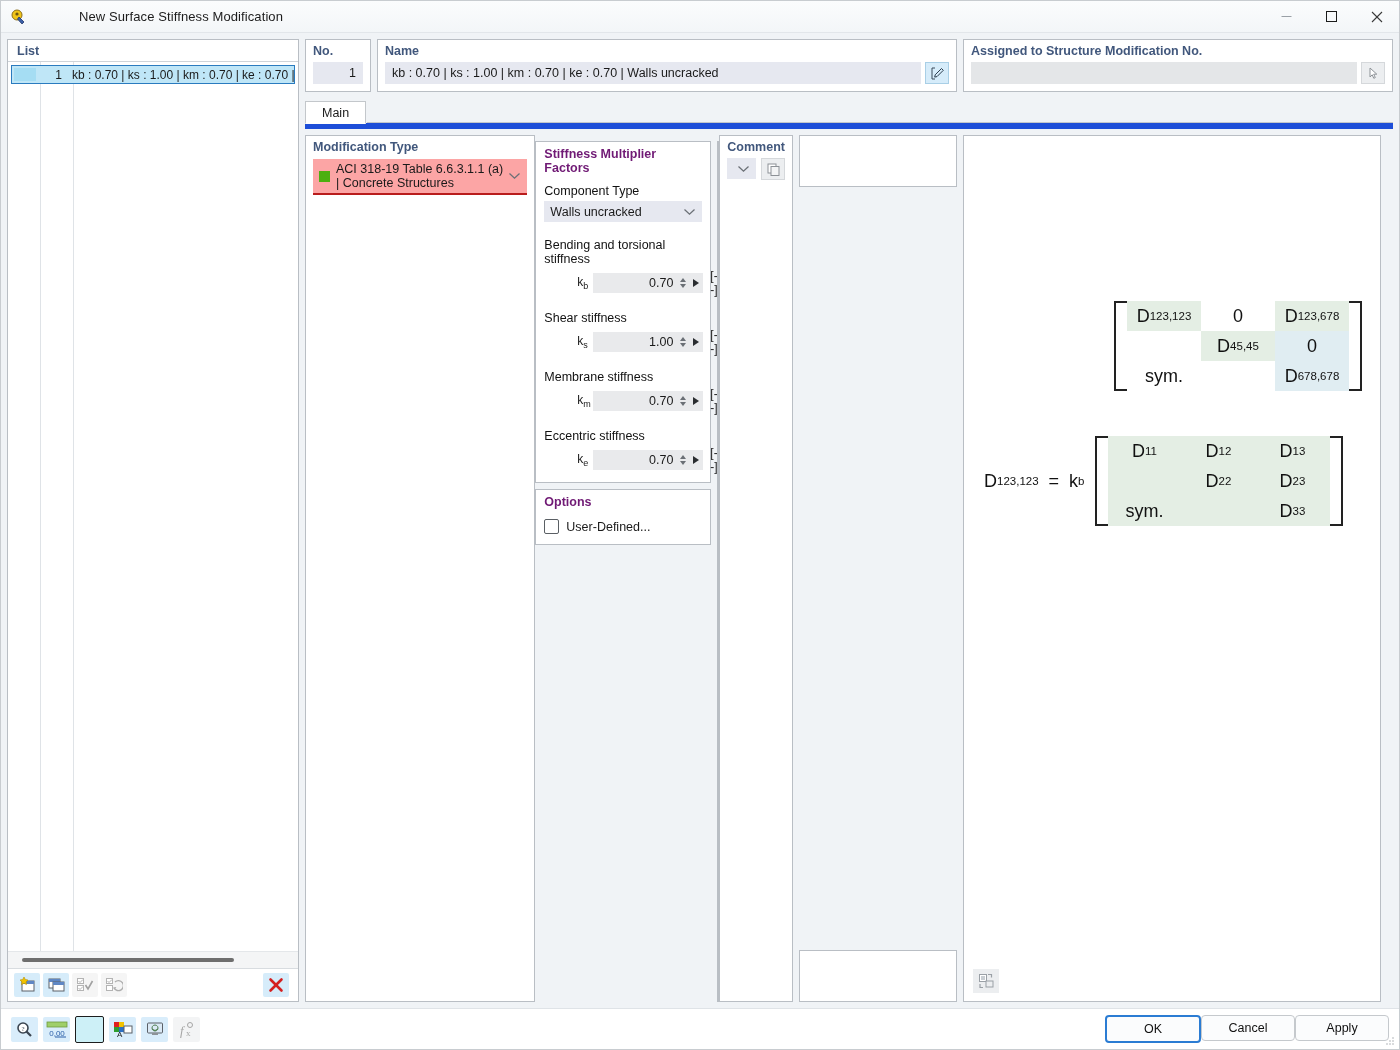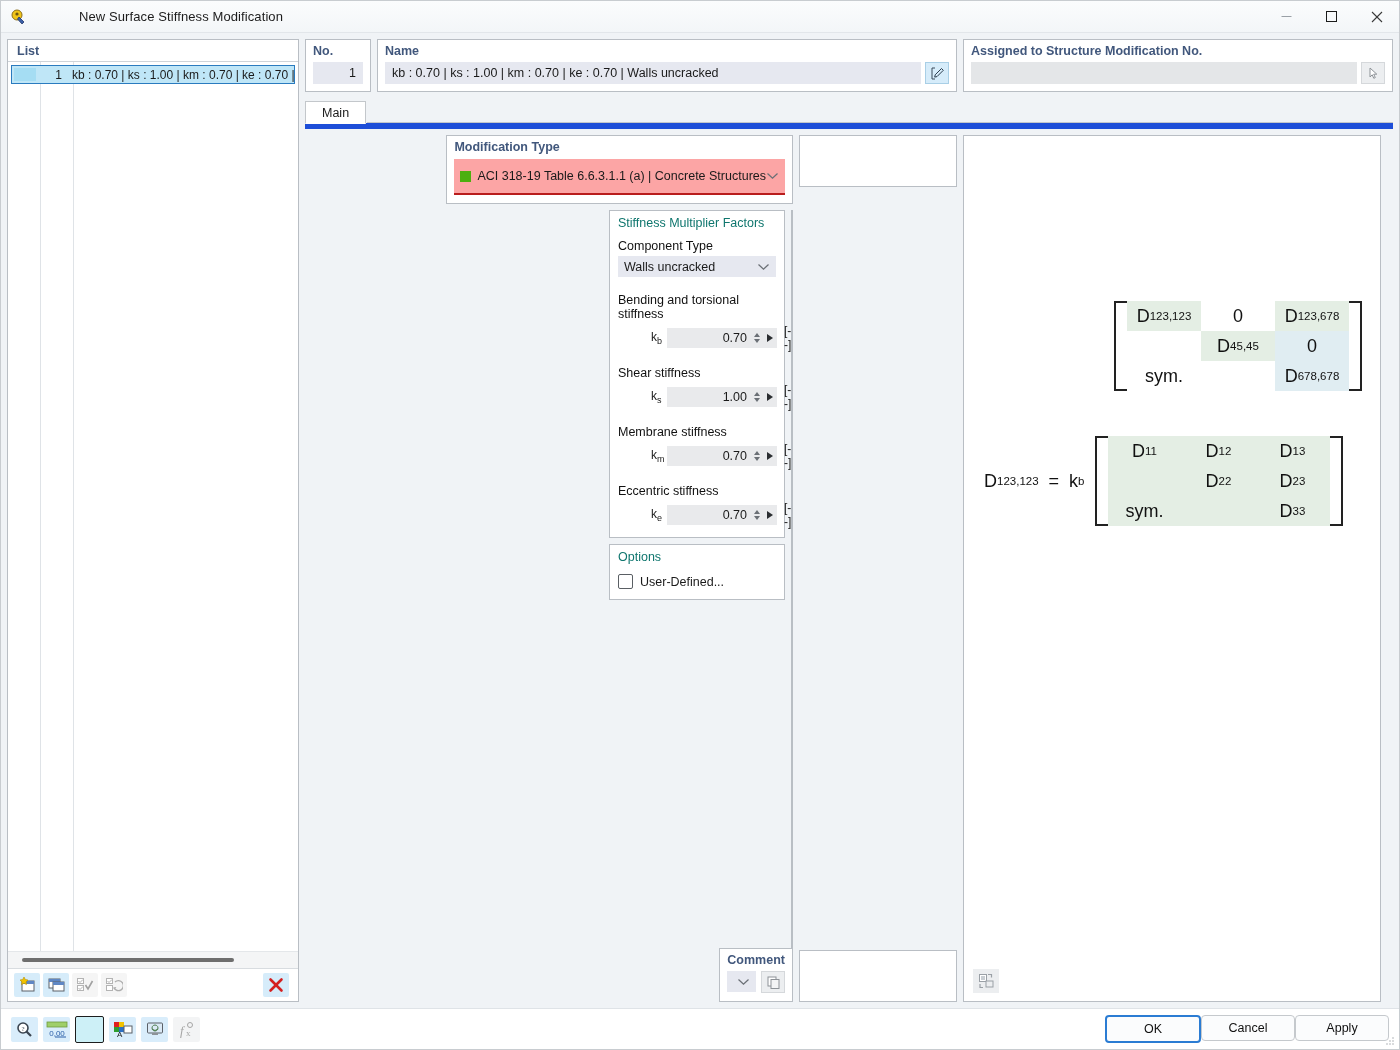--- a/index.html
+++ b/index.html
@@ -246,23 +246,22 @@
     display: flex;
     min-height: 0;
     padding-top: 6px;
     gap: 6px;
     margin-bottom: 6px;
   }
   .col-left-form {
     width: 488px;
     flex: none;
     display: flex;
-    flex-direction: column;
+    flex-direction: row;
     min-height: 0;
-    align-items: flex-end;
   }
   .modtype-box {
     background: #ffffff;
     border: 1px solid #b9bec4;
     box-sizing: border-box;
     padding: 4px 7px 8px 7px;
     flex: none;
   }
   .combo {
     background: #fca5a5;
@@ -287,22 +286,22 @@
     width: 176px;
     flex: none;
     background: #ffffff;
     border: 1px solid #b9bec4;
     box-sizing: border-box;
     padding: 5px 8px 8px 8px;
     display: flex;
     flex-direction: column;
   }
   .sec-cap {
-    color: #0f766e;
-    font-weight: normal;
+    color: #701a75;
+    font-weight: bold;
     font-size: 12.5px;
     margin-bottom: 9px;
   }
   .lbl { font-size: 12.5px; margin-bottom: 3px; color: #111; }
   .combo-small {
     background: #e6e8f0;
     height: 21px;
     display: flex; align-items: center;
     padding: 0 6px;
     font-size: 12.5px;

